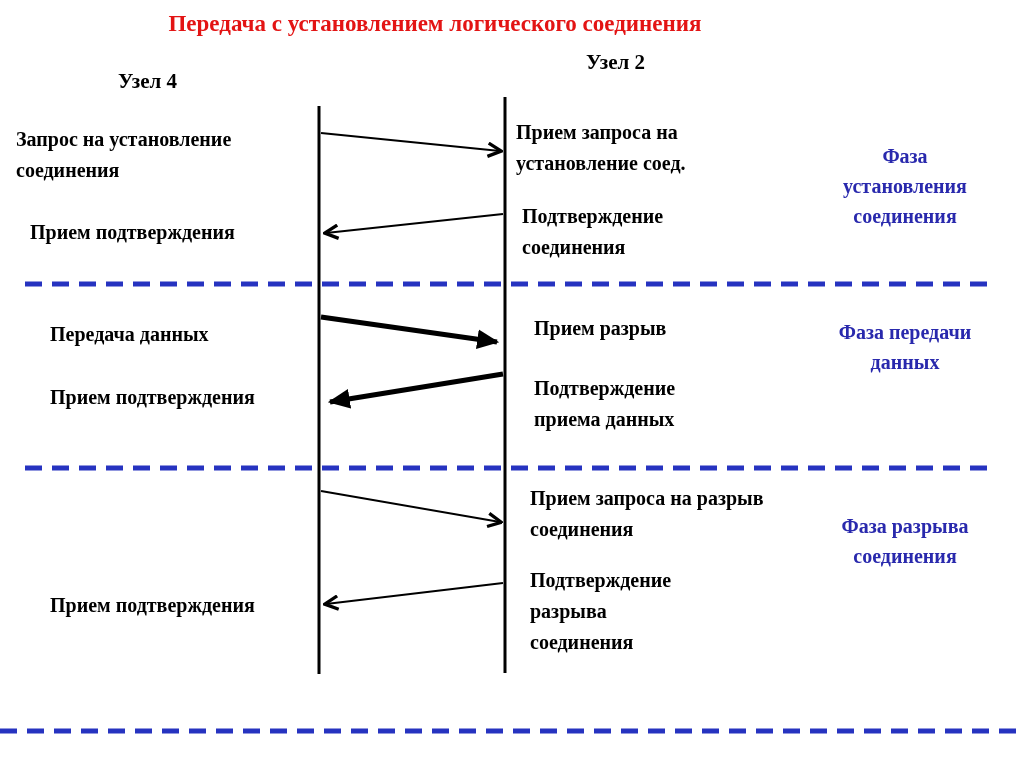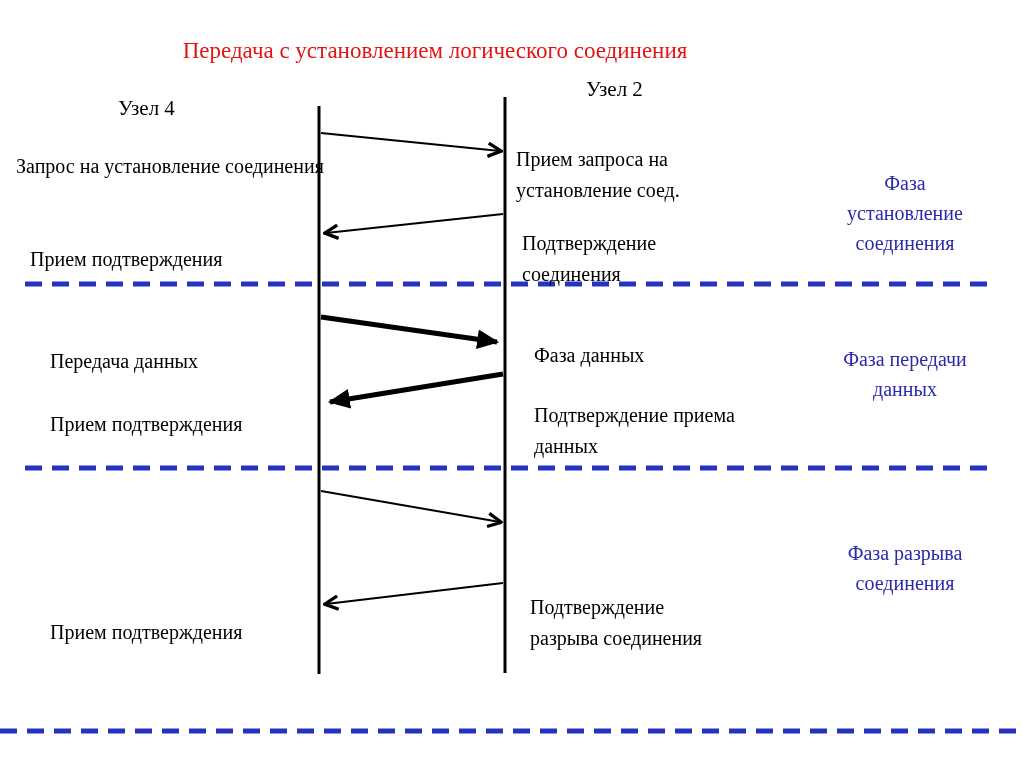--- a/index.html
+++ b/index.html
@@ -19,25 +19,24 @@
   }
   #diagram-svg {
     position: absolute;
     left: 0;
     top: 0;
     width: 1024px;
     height: 767px;
   }
   .txt {
     position: absolute;
-    font-weight: normal;
+    font-weight: bold;
     font-size: 20px;
     line-height: 31px;
     color: #000000;
-    margin-top: 27px;
   }
   .slide-title {
     left: 30px;
     top: 9px;
     width: 810px;
     text-align: center;
     font-size: 23px;
     line-height: 30px;
     color: var(--title-color, #e31414);
   }
@@ -115,21 +114,22 @@
   <div class="txt node-title node2-title">Узел 2</div>
 
   <div class="txt l0">Запрос на установление соединения</div>
   <div class="txt l1">Прием подтверждения</div>
   <div class="txt l2">Передача данных</div>
   <div class="txt l3">Прием подтверждения</div>
   <div class="txt l5">Прием подтверждения</div>
 
   <div class="txt r0">Прием запроса на установление соед.</div>
   <div class="txt r1">Подтверждение соединения</div>
-  <div class="txt r2">Фаза данных</div>
+  <div class="txt r2">Прием разрыв</div>
   <div class="txt r3">Подтверждение приема данных</div>
+  <div class="txt r4">Прием запроса на разрыв соединения</div>
   <div class="txt r5">Подтверждение разрыва соединения</div>
 
-  <div class="txt phase p0">Фаза установление соединения</div>
+  <div class="txt phase p0">Фаза установления соединения</div>
   <div class="txt phase p1">Фаза передачи данных</div>
   <div class="txt phase p2">Фаза разрыва соединения</div>
 
 </div>
 
 </body></html>

